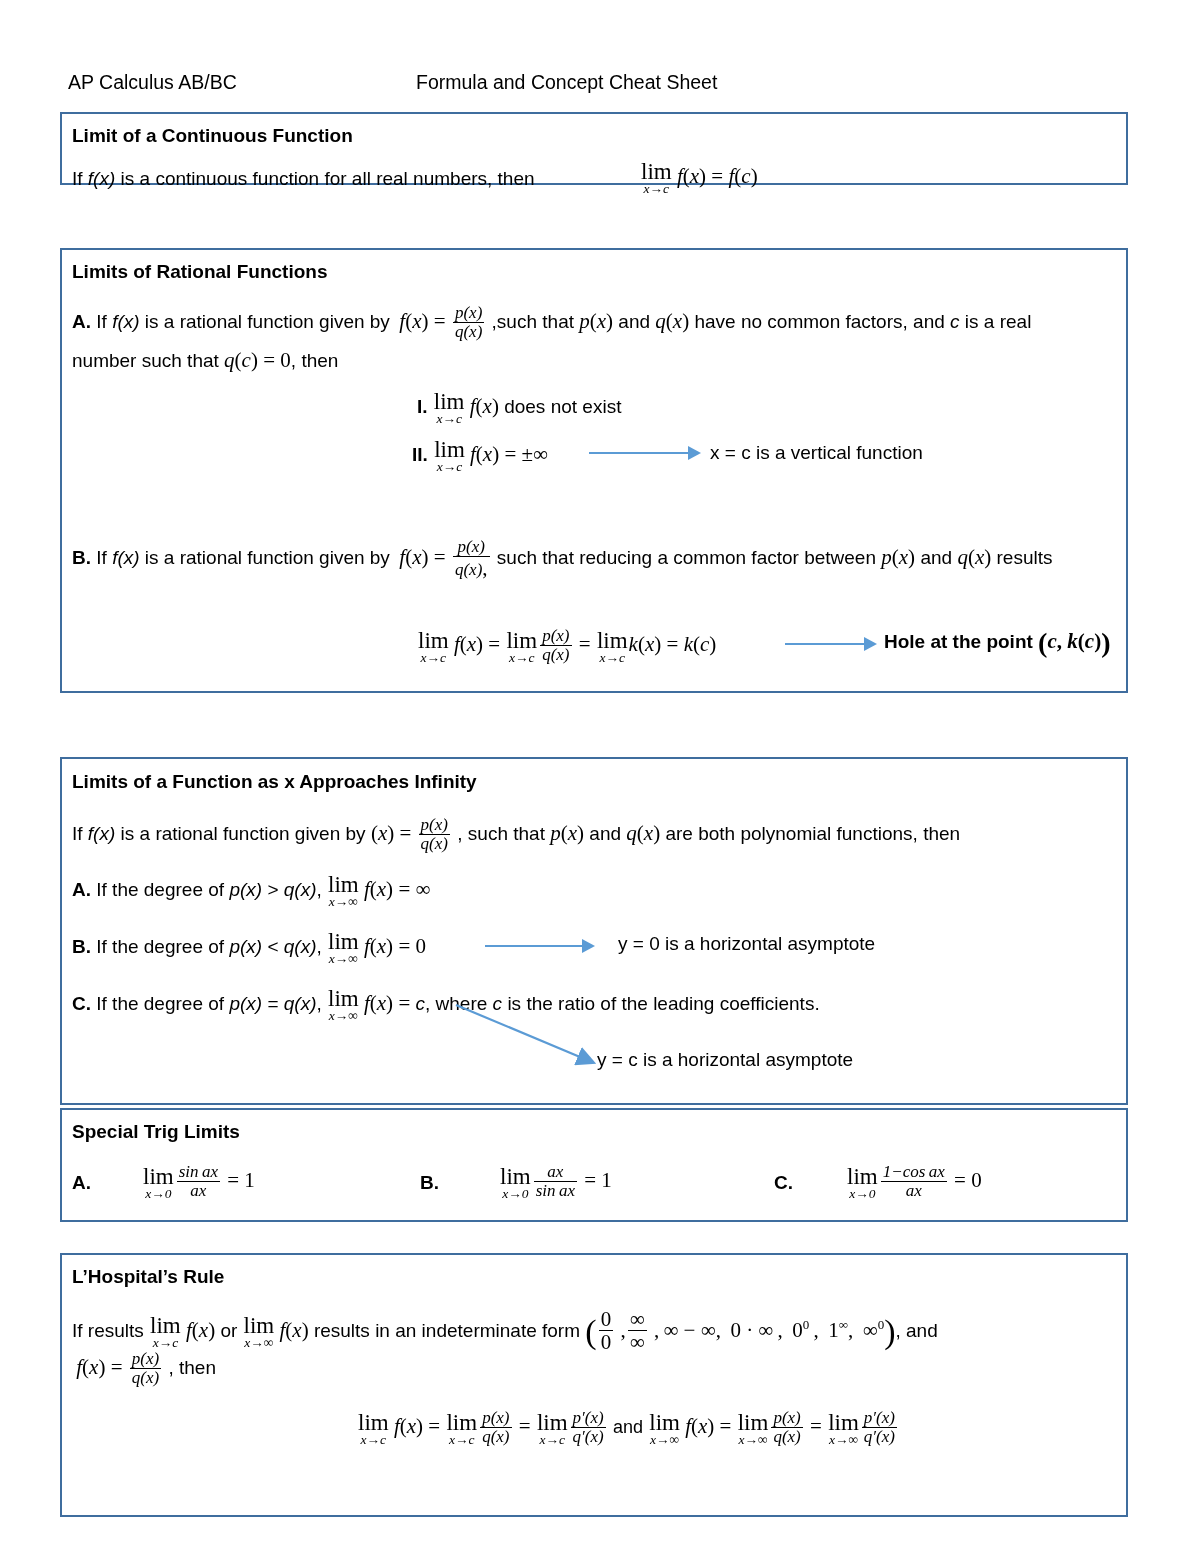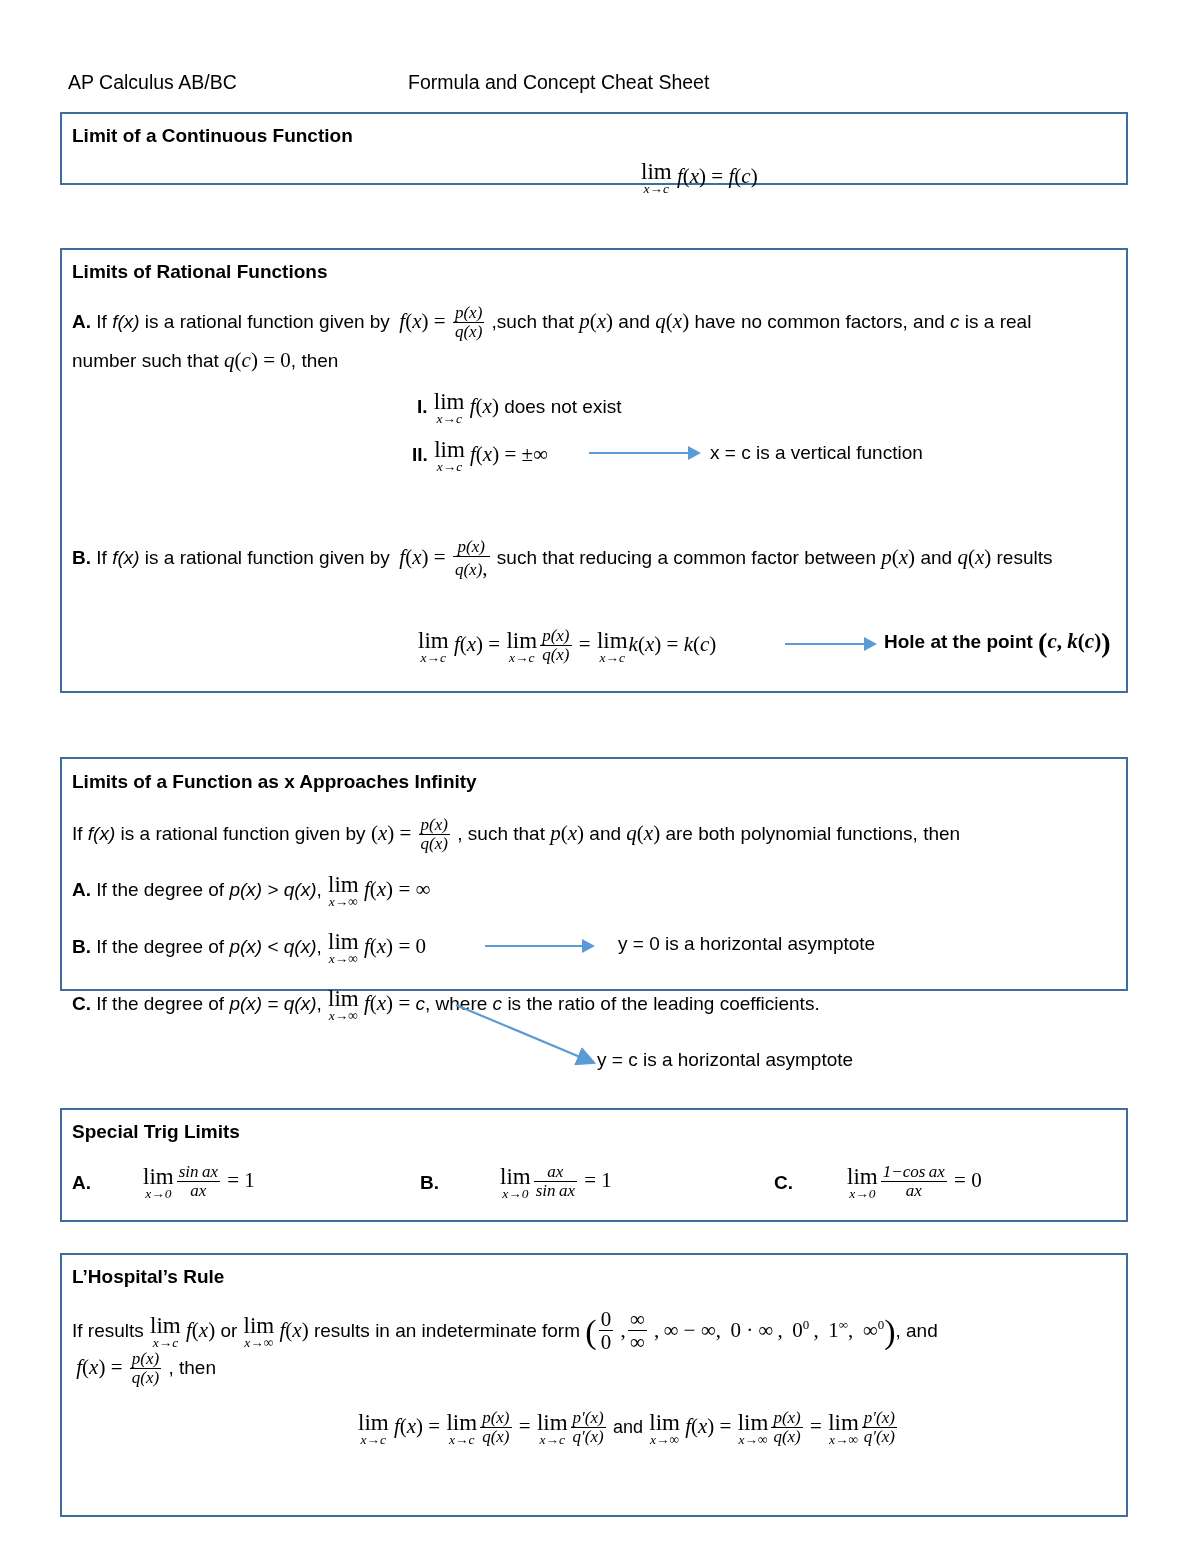--- a/index.html
+++ b/index.html
@@ -29,21 +29,21 @@
     position: absolute;
     left: 68px;
     top: 68px;
     width: 1060px;
     height: 30px;
     font-size: 19.5px;
     line-height: 28px;
     white-space: nowrap;
   }
   .doc-header .hdr-left { position: absolute; left: 0; top: 0; }
-  .doc-header .hdr-right { position: absolute; left: 340px; top: 0; text-align: center; }
+  .doc-header .hdr-right { position: absolute; left: 348px; top: 0; text-align: center; }
 
   
   .box {
     position: absolute;
     box-sizing: border-box;
     border: 2px solid #3f6d9e;
     background: #ffffff;
     left: 60px;
     width: 1068px;
   }
@@ -164,20 +164,23 @@
 <div class="page">
 
   <div class="doc-header">
     <span class="hdr-left">AP Calculus AB/BC</span>
     <span class="hdr-right">Formula and Concept Cheat Sheet</span>
   </div>
 
   <div class="box" style="top:112px; height:73px;">
     <div class="box-title" style="top:10px;">Limit of a Continuous Function</div>
 
+    <div class="tline" style="left:10px; top:52px;">
+      If <span class="ital">f(x)</span> is a continuous function for all real numbers, then
+    </div>
 
     <div class="tline" style="left:578px; top:46px;">
       <span class="lim"><span class="lim-top">lim</span><span class="lim-sub">x→c</span></span><span class="m"> f</span><span class="mn">(</span><span class="m">x</span><span class="mn">)</span> <span class="mn">=</span> <span class="m">f</span><span class="mn">(</span><span class="m">c</span><span class="mn">)</span>
     </div>
   </div>
 
   <div class="box" style="top:248px; height:445px;">
     <div class="box-title" style="top:10px;">Limits of Rational Functions</div>
 
     <div class="tline" style="left:10px; top:55px;">
@@ -229,21 +232,21 @@
     <div class="arrow-h" style="left:723px; top:387px; width:92px;">
       <div class="shaft" style="width:79px;"></div>
       <div class="head" style="left:79px;"></div>
     </div>
 
     <div class="tline" style="left:822px; top:378px;font-weight:bold;">
       Hole at the point <span class="midparen">(</span><span class="m">c</span><span class="mn">,</span> <span class="m">k</span><span class="mn">(</span><span class="m">c</span><span class="mn">)</span><span class="midparen">)</span>
     </div>
   </div>
 
-  <div class="box" style="top:757px; height:234px;">
+  <div class="box" style="top:757px; height:348px;">
     <div class="box-title" style="top:11px;">Limits of a Function as x Approaches Infinity</div>
 
     <div class="tline" style="left:10px; top:58px;">
       If <span class="ital">f(x)</span> is a rational function given by <span class="mn">(</span><span class="m">x</span><span class="mn">)</span> <span class="mn">=</span>
       <span class="frac frac-big"><span class="num">p(x)</span><span class="den">q(x)</span></span> , such that
       <span class="m">p</span><span class="mn">(</span><span class="m">x</span><span class="mn">)</span> and
       <span class="m">q</span><span class="mn">(</span><span class="m">x</span><span class="mn">)</span> are both polynomial functions, then
     </div>
 
     <div class="tline" style="left:10px; top:114px;">

